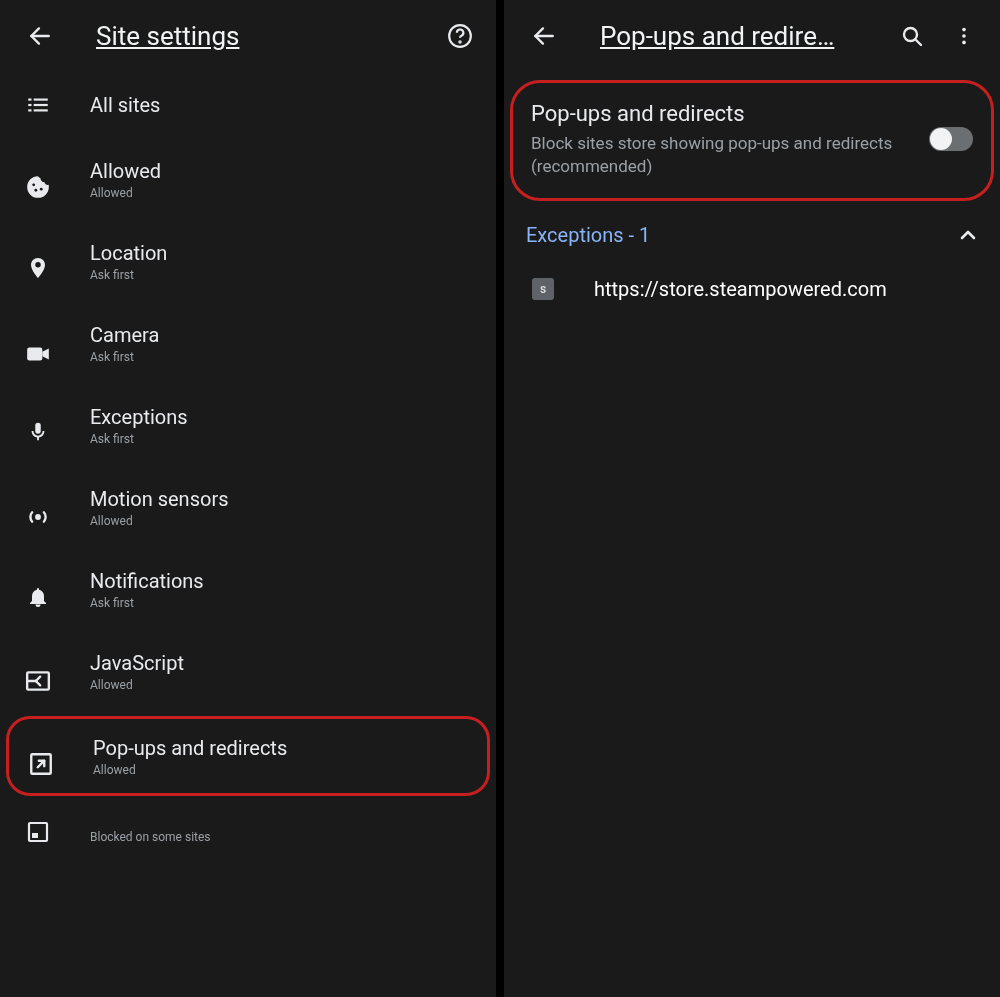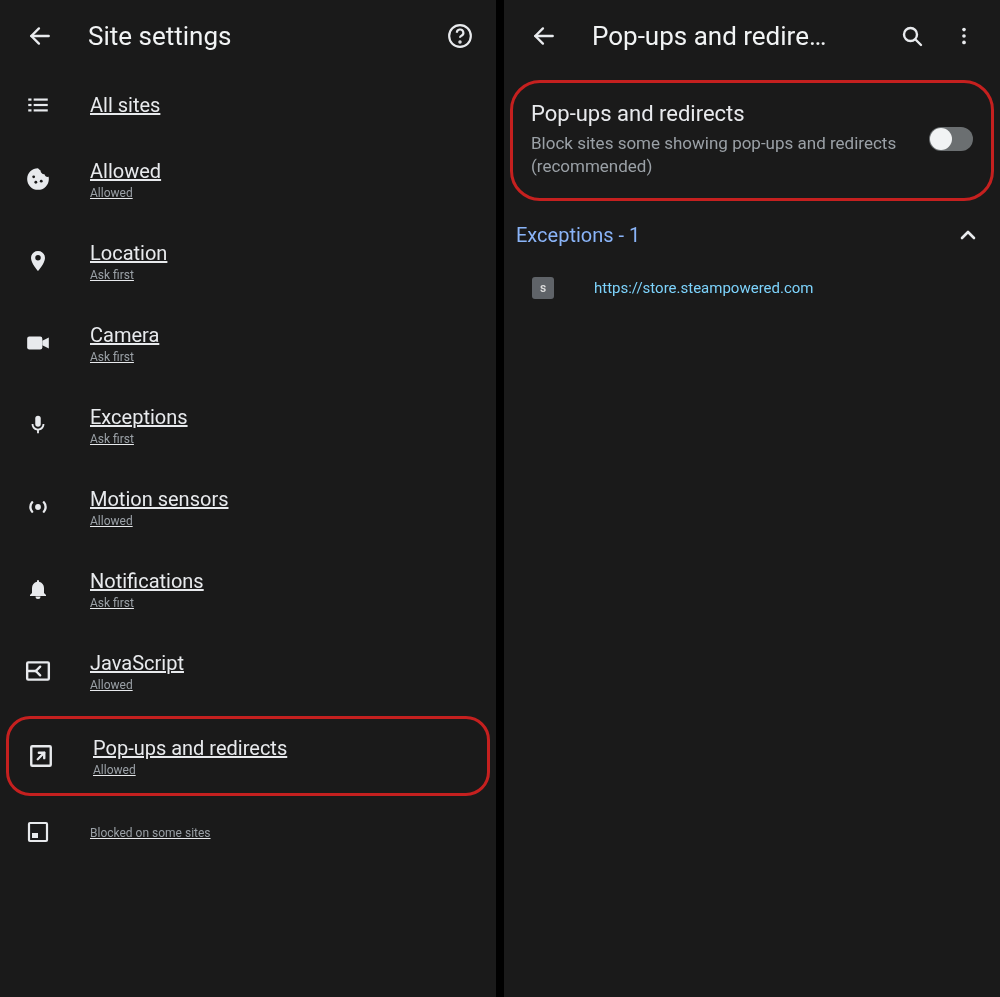--- a/index.html
+++ b/index.html
@@ -2,45 +2,45 @@
 <html><head>
 <meta charset="utf-8">
 <style>
   * { box-sizing: border-box; margin: 0; padding: 0; }
   html, body { width: 1000px; height: 997px; background: #000; font-family: Roboto, "Helvetica Neue", Arial, sans-serif; color: #e8eaed; }
   .container { display: flex; width: 1000px; height: 997px; }
   .panel { width: 496px; height: 997px; background: #1a1a1a; overflow: hidden; position: relative; }
   .gap { width: 8px; height: 997px; background: #000; }
   
   .hdr { display: flex; align-items: center; height: 72px; padding: 0 16px 0 20px; }
-  .hdr .title { font-size: 26px; font-weight: 400; color: #f1f3f4; margin-left: 28px; flex: 1; white-space: nowrap; overflow: hidden; text-overflow: ellipsis; }
+  .hdr .title { font-size: 26px; font-weight: 400; color: #f1f3f4; margin-left: 36px; flex: 1; white-space: nowrap; overflow: hidden; text-overflow: ellipsis; text-decoration: underline; }
   .hdr .icon-btn { width: 40px; height: 40px; display: flex; align-items: center; justify-content: center; color: #e8eaed; cursor: pointer; }
   .hdr .right-icons { display: flex; gap: 12px; }
   
-  .row { display: flex; align-items: center; padding: 20px 16px 20px 22px; cursor: pointer; text-decoration: underline; }
+  .row { display: flex; align-items: flex-end; padding: 20px 16px 20px 22px; cursor: pointer; }
   .row .ricon { width: 32px; display: flex; align-items: center; justify-content: center; color: #e8eaed; }
   .row .texts { margin-left: 36px; display: flex; flex-direction: column; }
   .row .label { font-size: 20px; color: #e8eaed; line-height: 1.3; }
   .row .sub { font-size: 12px; color: #9aa0a6; margin-top: 2px; }
   .row.single .texts { justify-content: center; }
   .highlight { border: 3px solid #c5201f; border-radius: 24px; margin: 4px 6px; }
   .highlight .row { padding: 16px 12px 16px 16px; }
   
   .toggle-card { margin: 8px 6px 0 6px; border: 3px solid #c5201f; border-radius: 30px; padding: 18px 18px 20px 18px; display: flex; align-items: center; }
   .toggle-card .tc-texts { flex: 1; padding-right: 12px; }
   .tc-title { font-size: 22px; color: #e8eaed; }
   .tc-sub { font-size: 17px; color: #9aa0a6; margin-top: 6px; line-height: 1.35; }
   .switch { width: 44px; height: 24px; background: #6b6f71; border-radius: 12px; position: relative; cursor: pointer; flex-shrink: 0; }
   .switch .knob { position: absolute; left: 1px; top: 1px; width: 22px; height: 22px; background: #f1f3f4; border-radius: 50%; }
-  .exceptions-hdr { display: flex; align-items: center; padding: 22px 20px 14px 12px; cursor: pointer; }
+  .exceptions-hdr { display: flex; align-items: center; padding: 22px 20px 14px 22px; cursor: pointer; }
   .exceptions-hdr .elabel { font-size: 20px; color: #8ab4f8; flex: 1; }
   .exceptions-hdr .chev { color: #e8eaed; }
   .exc-row { display: flex; align-items: center; padding: 16px 20px 16px 28px; cursor: pointer; }
   .favicon { width: 22px; height: 22px; background: #5f6368; border-radius: 3px; display: flex; align-items: center; justify-content: center; font-size: 12px; font-weight: 600; color: #dcdcdc; flex-shrink: 0; }
-  .exc-url { margin-left: 40px; font-size: 15px; color: #7dd3fc; }
+  .exc-url { margin-left: 40px; font-size: 20px; color: #ffffff; }
   svg { display: block; }
 </style>
 </head>
 <body>
 
 <div class="container">
 
   <div class="panel">
     <div class="hdr">
       <div class="icon-btn">
@@ -224,21 +224,21 @@
               <circle cx="12" cy="12" r="2"></circle>
               <circle cx="12" cy="19" r="2"></circle>
             </svg>
         </div>
       </div>
     </div>
 
     <div class="toggle-card">
       <div class="tc-texts">
         <div class="tc-title">Pop-ups and redirects</div>
-        <div class="tc-sub">Block sites some showing pop-ups and redirects (recommended)</div>
+        <div class="tc-sub">Block sites store showing pop-ups and redirects (recommended)</div>
       </div>
       <div class="switch">
         <div class="knob"></div>
       </div>
     </div>
 
     <div class="exceptions-hdr">
       <div class="elabel">Exceptions - 1</div>
       <div class="chev">
         <svg width="24" height="24" viewBox="0 0 24 24" fill="none" stroke="currentColor" stroke-width="2.6" stroke-linecap="round" stroke-linejoin="round">

